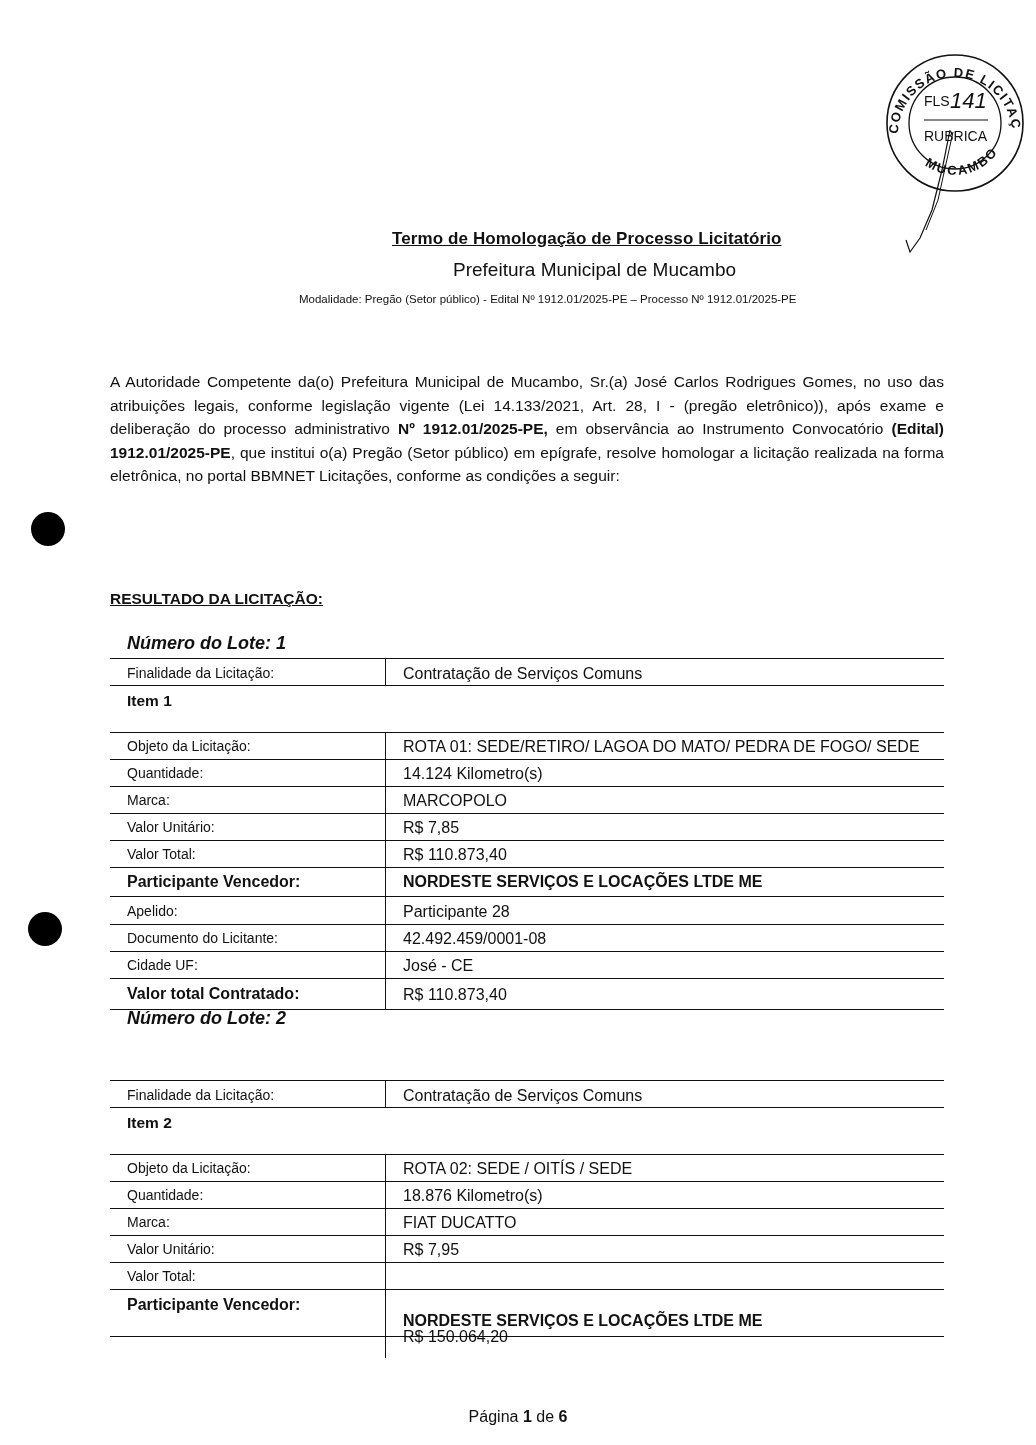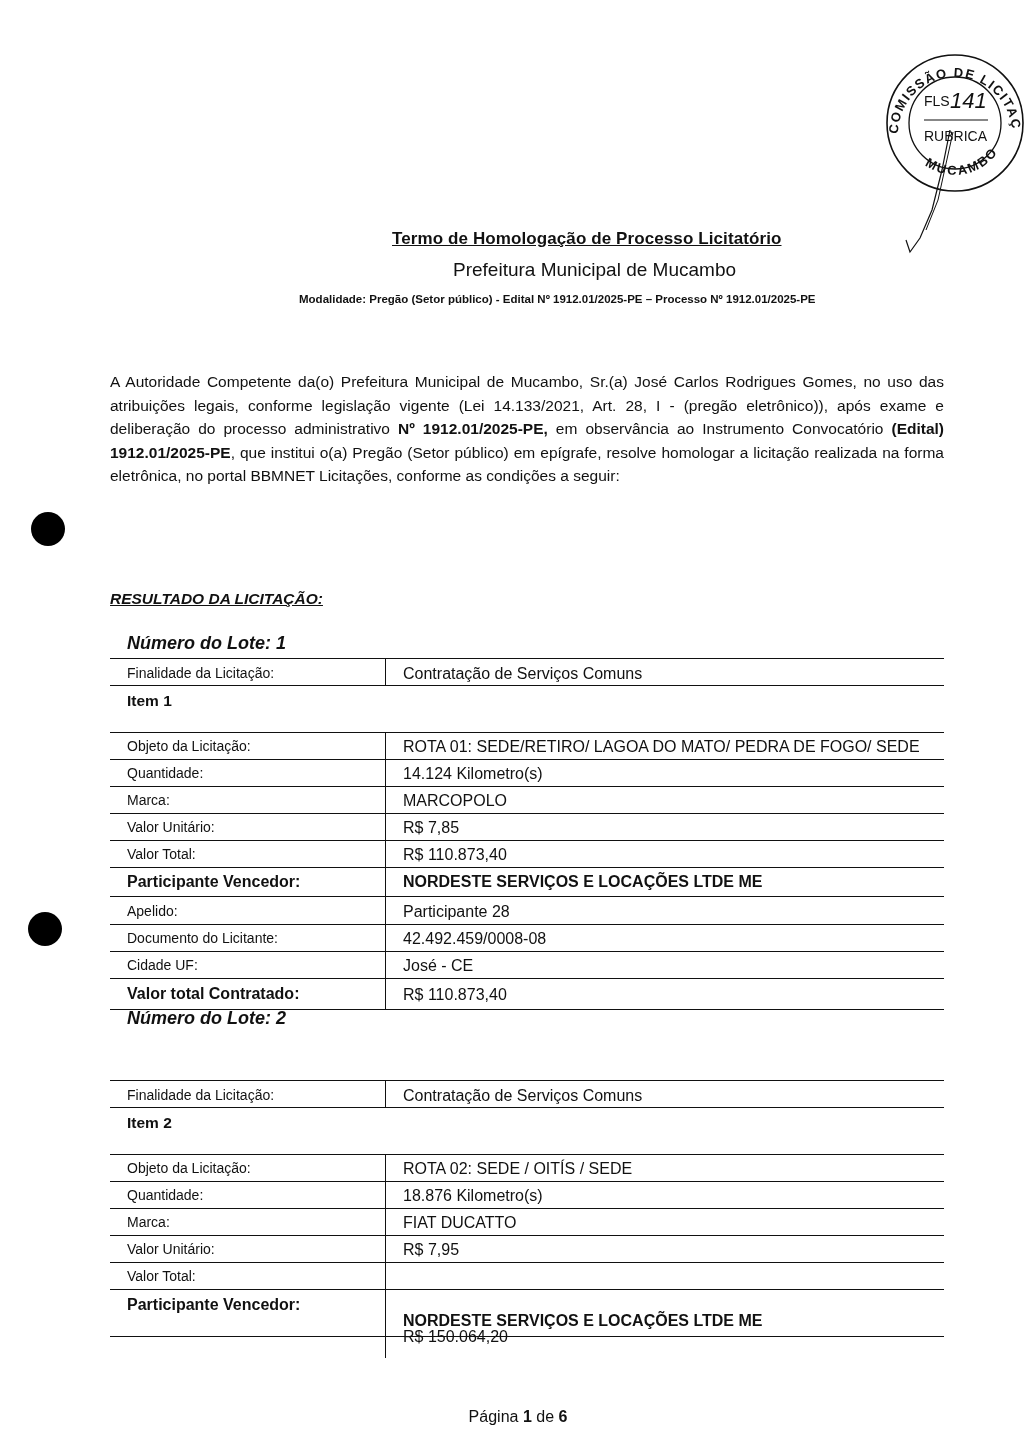--- a/index.html
+++ b/index.html
@@ -12,31 +12,31 @@
       left: 884px; top: 52px; width: 142px; height: 142px;
     }
     .doc-title {
       left: 392px; top: 229px; font-size: 17px; font-weight: bold;
       text-decoration: underline; letter-spacing: 0.1px; white-space: nowrap;
     }
     .org {
       left: 453px; top: 259px; font-size: 19px; white-space: nowrap;
     }
     .modal {
-      left: 299px; top: 293px; font-size: 11.5px; font-weight: bold; white-space: nowrap; text-align: center;
+      left: 299px; top: 293px; font-size: 11.5px; font-weight: normal; white-space: nowrap; text-align: center;
     }
     .intro {
       left: 110px; top: 370px; width: 834px; font-size: 15.5px; line-height: 23.5px;
       text-align: justify; text-align-last: left;
     }
     .intro b { font-weight: bold; }
     .dot { width: 34px; height: 34px; border-radius: 50%; background: #000; }
     .result-heading {
       left: 110px; top: 590px; font-size: 15.5px; font-weight: bold;
-      text-decoration: underline; white-space: nowrap; font-style: italic;
+      text-decoration: underline; white-space: nowrap;
     }
     .lote-title {
       left: 127px; font-size: 18px; font-weight: bold; font-style: italic; white-space: nowrap;
     }
     .hline { left: 110px; width: 834px; height: 0; border-top: 1.6px solid #111; }
     .vline { width: 0; border-left: 1.3px solid #111; }
     .lbl { left: 127px; font-size: 14px; white-space: nowrap; }
     .lbl.strong { font-size: 16px; font-weight: bold; }
     .val { left: 403px; font-size: 16px; white-space: nowrap; }
     .val.strong { font-size: 16px; font-weight: bold; }
@@ -116,21 +116,21 @@
 
 <div class="abs lbl strong" style="top:873px">Participante Vencedor:</div>
 <div class="abs val strong" style="top:873px">NORDESTE SERVIÇOS E LOCAÇÕES LTDE ME</div>
 <div class="abs hline" style="top:896px"></div>
 
 <div class="abs lbl" style="top:903px">Apelido:</div>
 <div class="abs val" style="top:903px">Participante 28</div>
 <div class="abs hline" style="top:924px"></div>
 
 <div class="abs lbl" style="top:930px">Documento do Licitante:</div>
-<div class="abs val" style="top:930px">42.492.459/0008-08</div>
+<div class="abs val" style="top:930px">42.492.459/0001-08</div>
 <div class="abs hline" style="top:951px"></div>
 
 <div class="abs lbl" style="top:957px">Cidade UF:</div>
 <div class="abs val" style="top:957px">José - CE</div>
 <div class="abs hline" style="top:978px"></div>
 
 <div class="abs lbl strong" style="top:985px">Valor total Contratado:</div>
 <div class="abs val" style="top:986px">R$ 110.873,40</div>
 <div class="abs hline" style="top:1009px"></div>
 

